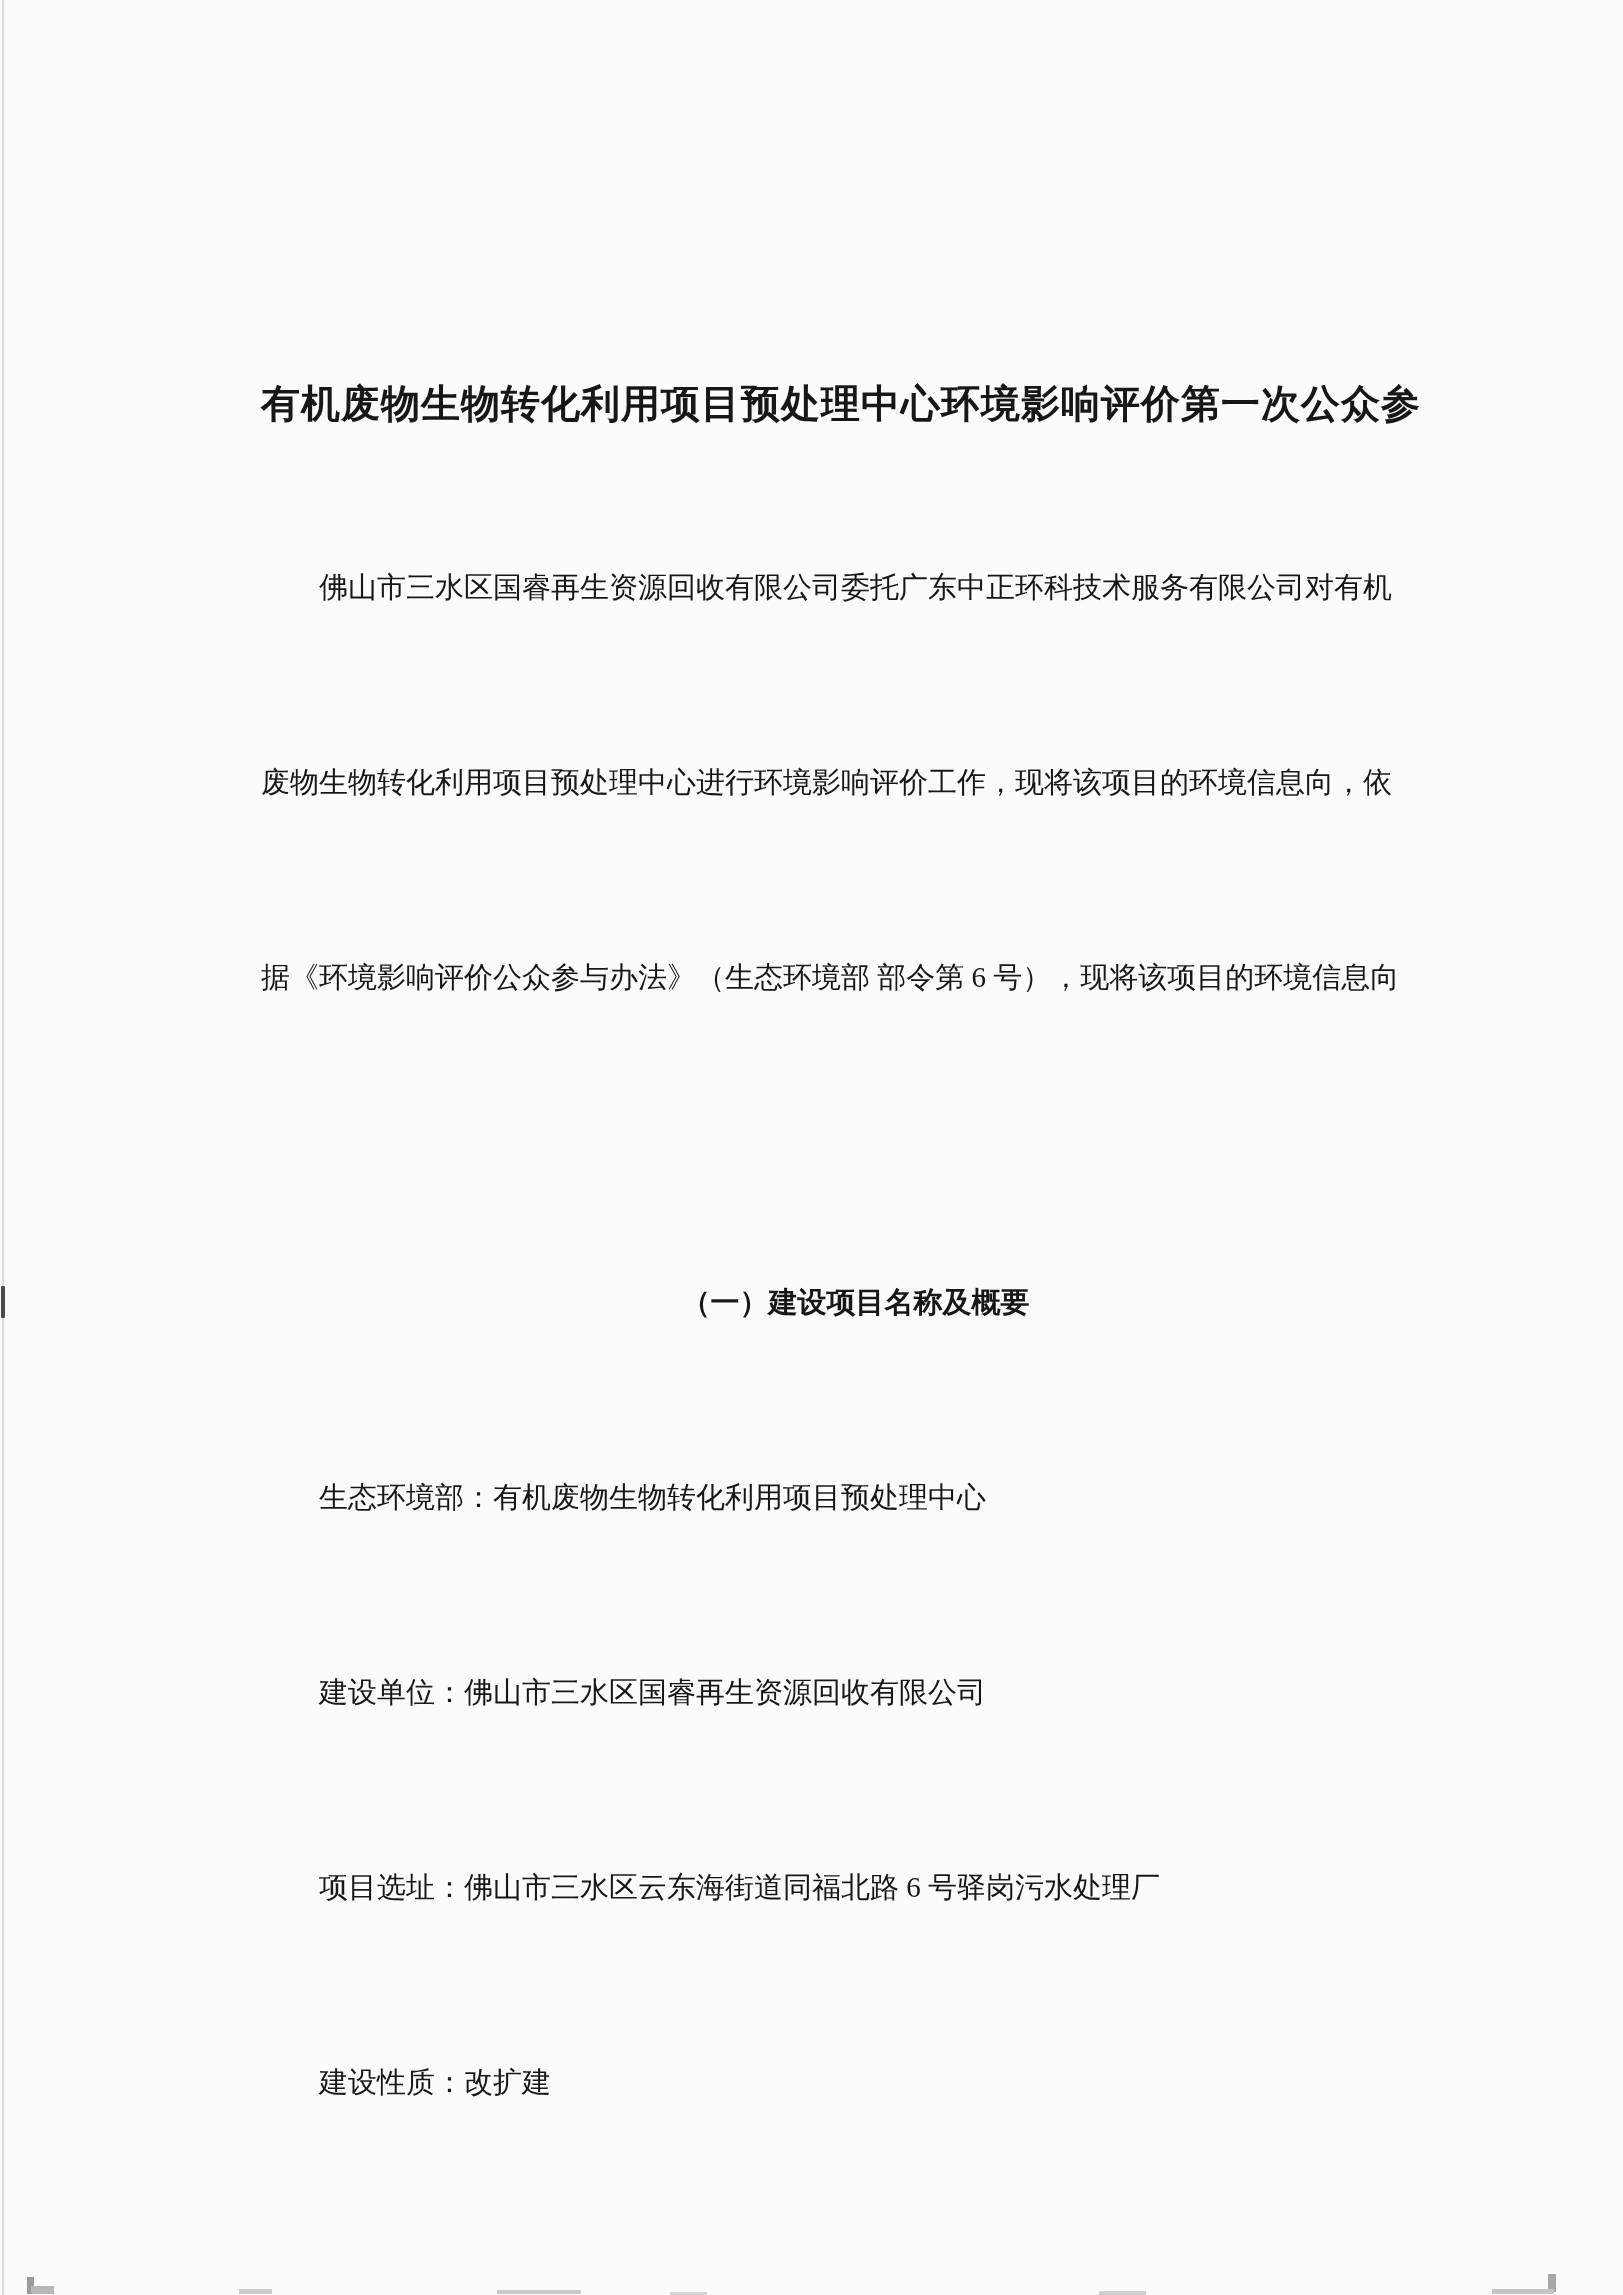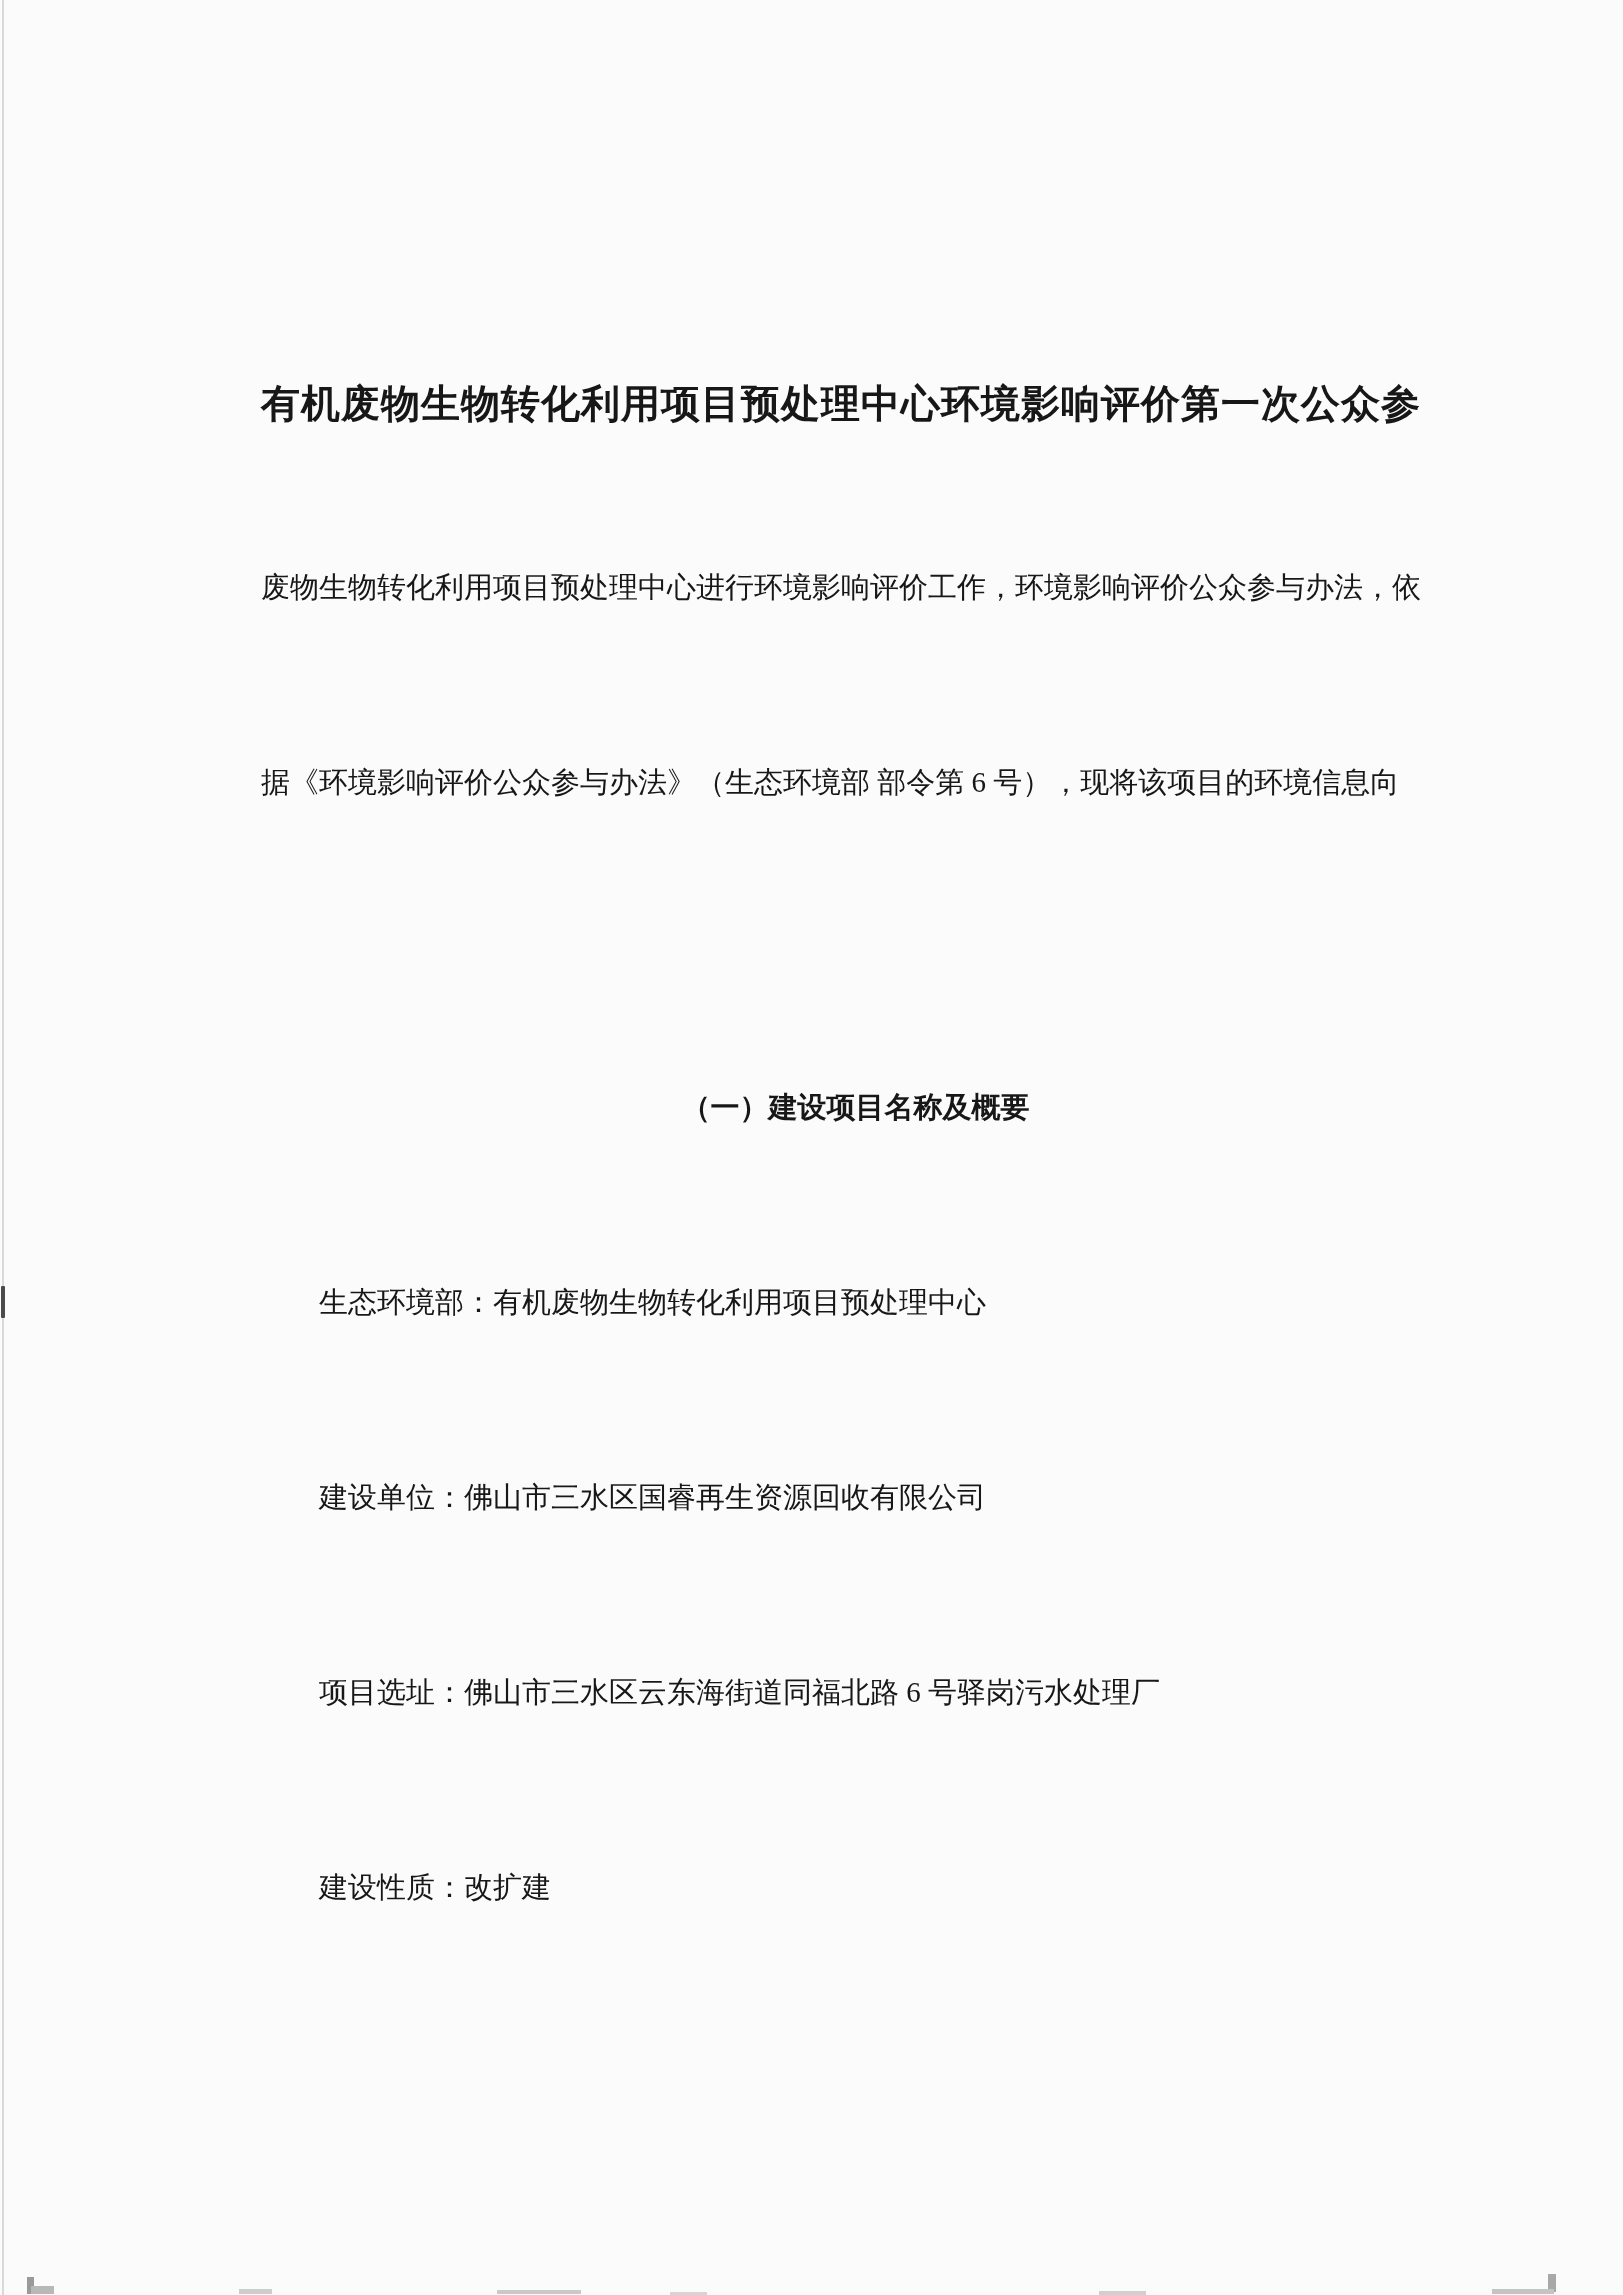--- a/index.html
+++ b/index.html
@@ -54,21 +54,22 @@
 <body>
 
 <div class="page">
 
   <div class="title-block">
     <div class="title-line">有机废物生物转化利用项目预处理中心环境影响评价第一次公众参</div>
   </div>
 
   <div class="body-block">
     
-    <div class="line">废物生物转化利用项目预处理中心进行环境影响评价工作，环境影响评价公众参与办法，依</div>
+    <div class="line indent">佛山市三水区国睿再生资源回收有限公司委托广东中正环科技术服务有限公司对有机</div>
+    <div class="line">废物生物转化利用项目预处理中心进行环境影响评价工作，现将该项目的环境信息向，依</div>
     <div class="line">据《环境影响评价公众参与办法》（生态环境部 部令第 6 号），现将该项目的环境信息向</div>
 
     
     <div class="line heading">（一）建设项目名称及概要</div>
     <div class="line indent">生态环境部：有机废物生物转化利用项目预处理中心</div>
     <div class="line indent">建设单位：佛山市三水区国睿再生资源回收有限公司</div>
     <div class="line indent">项目选址：佛山市三水区云东海街道同福北路 6 号驿岗污水处理厂</div>
     <div class="line indent">建设性质：改扩建</div>
 
     

